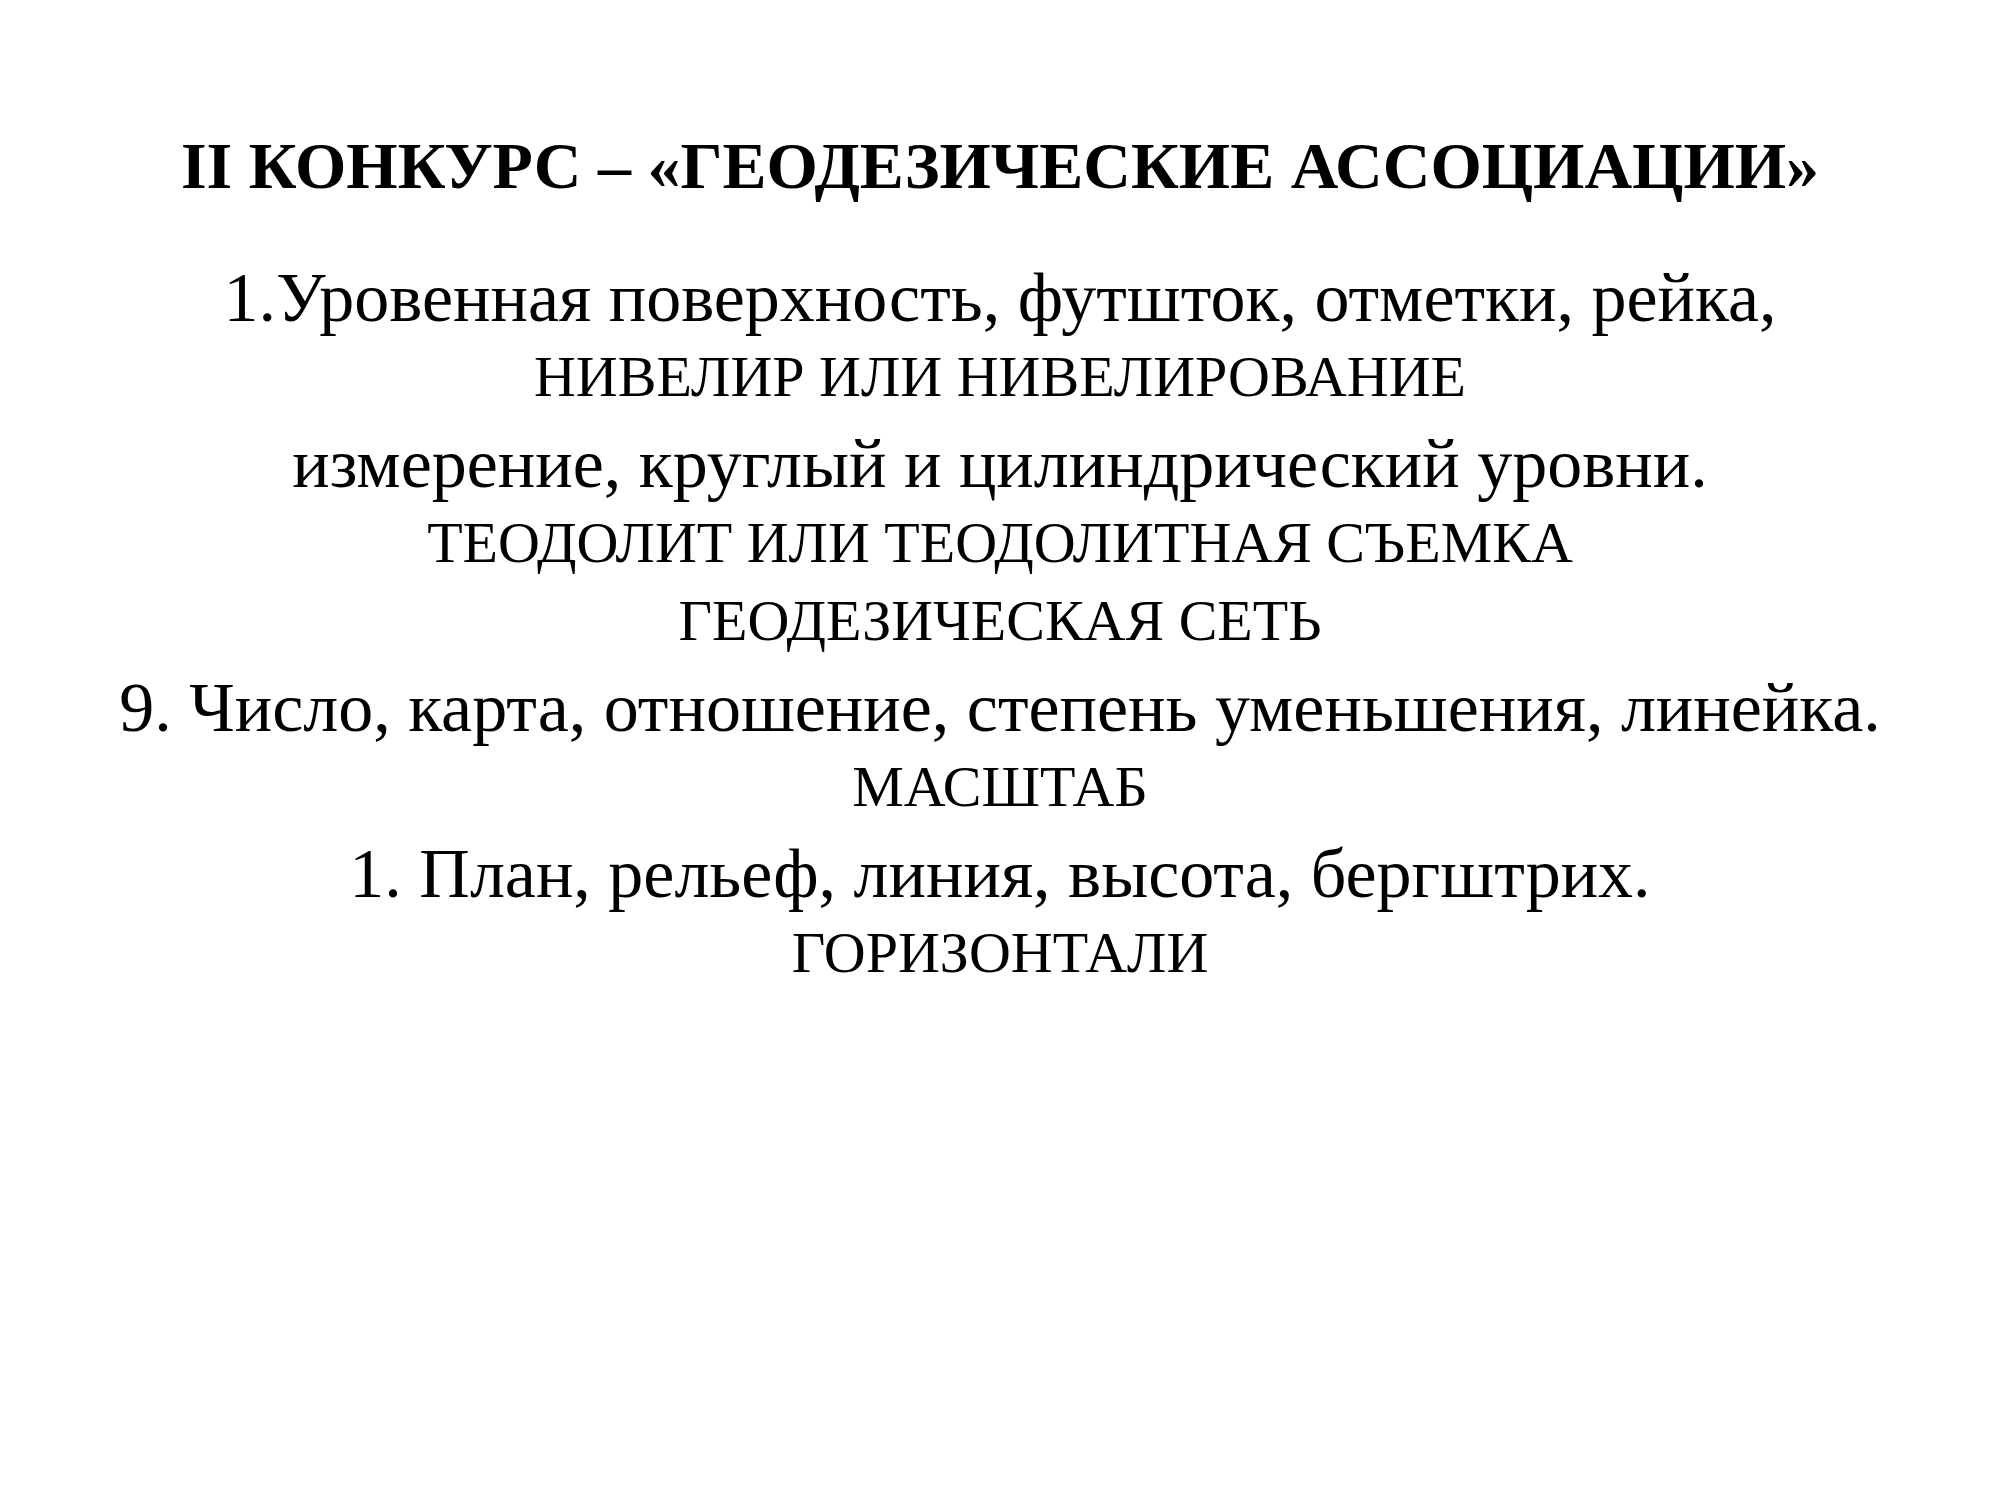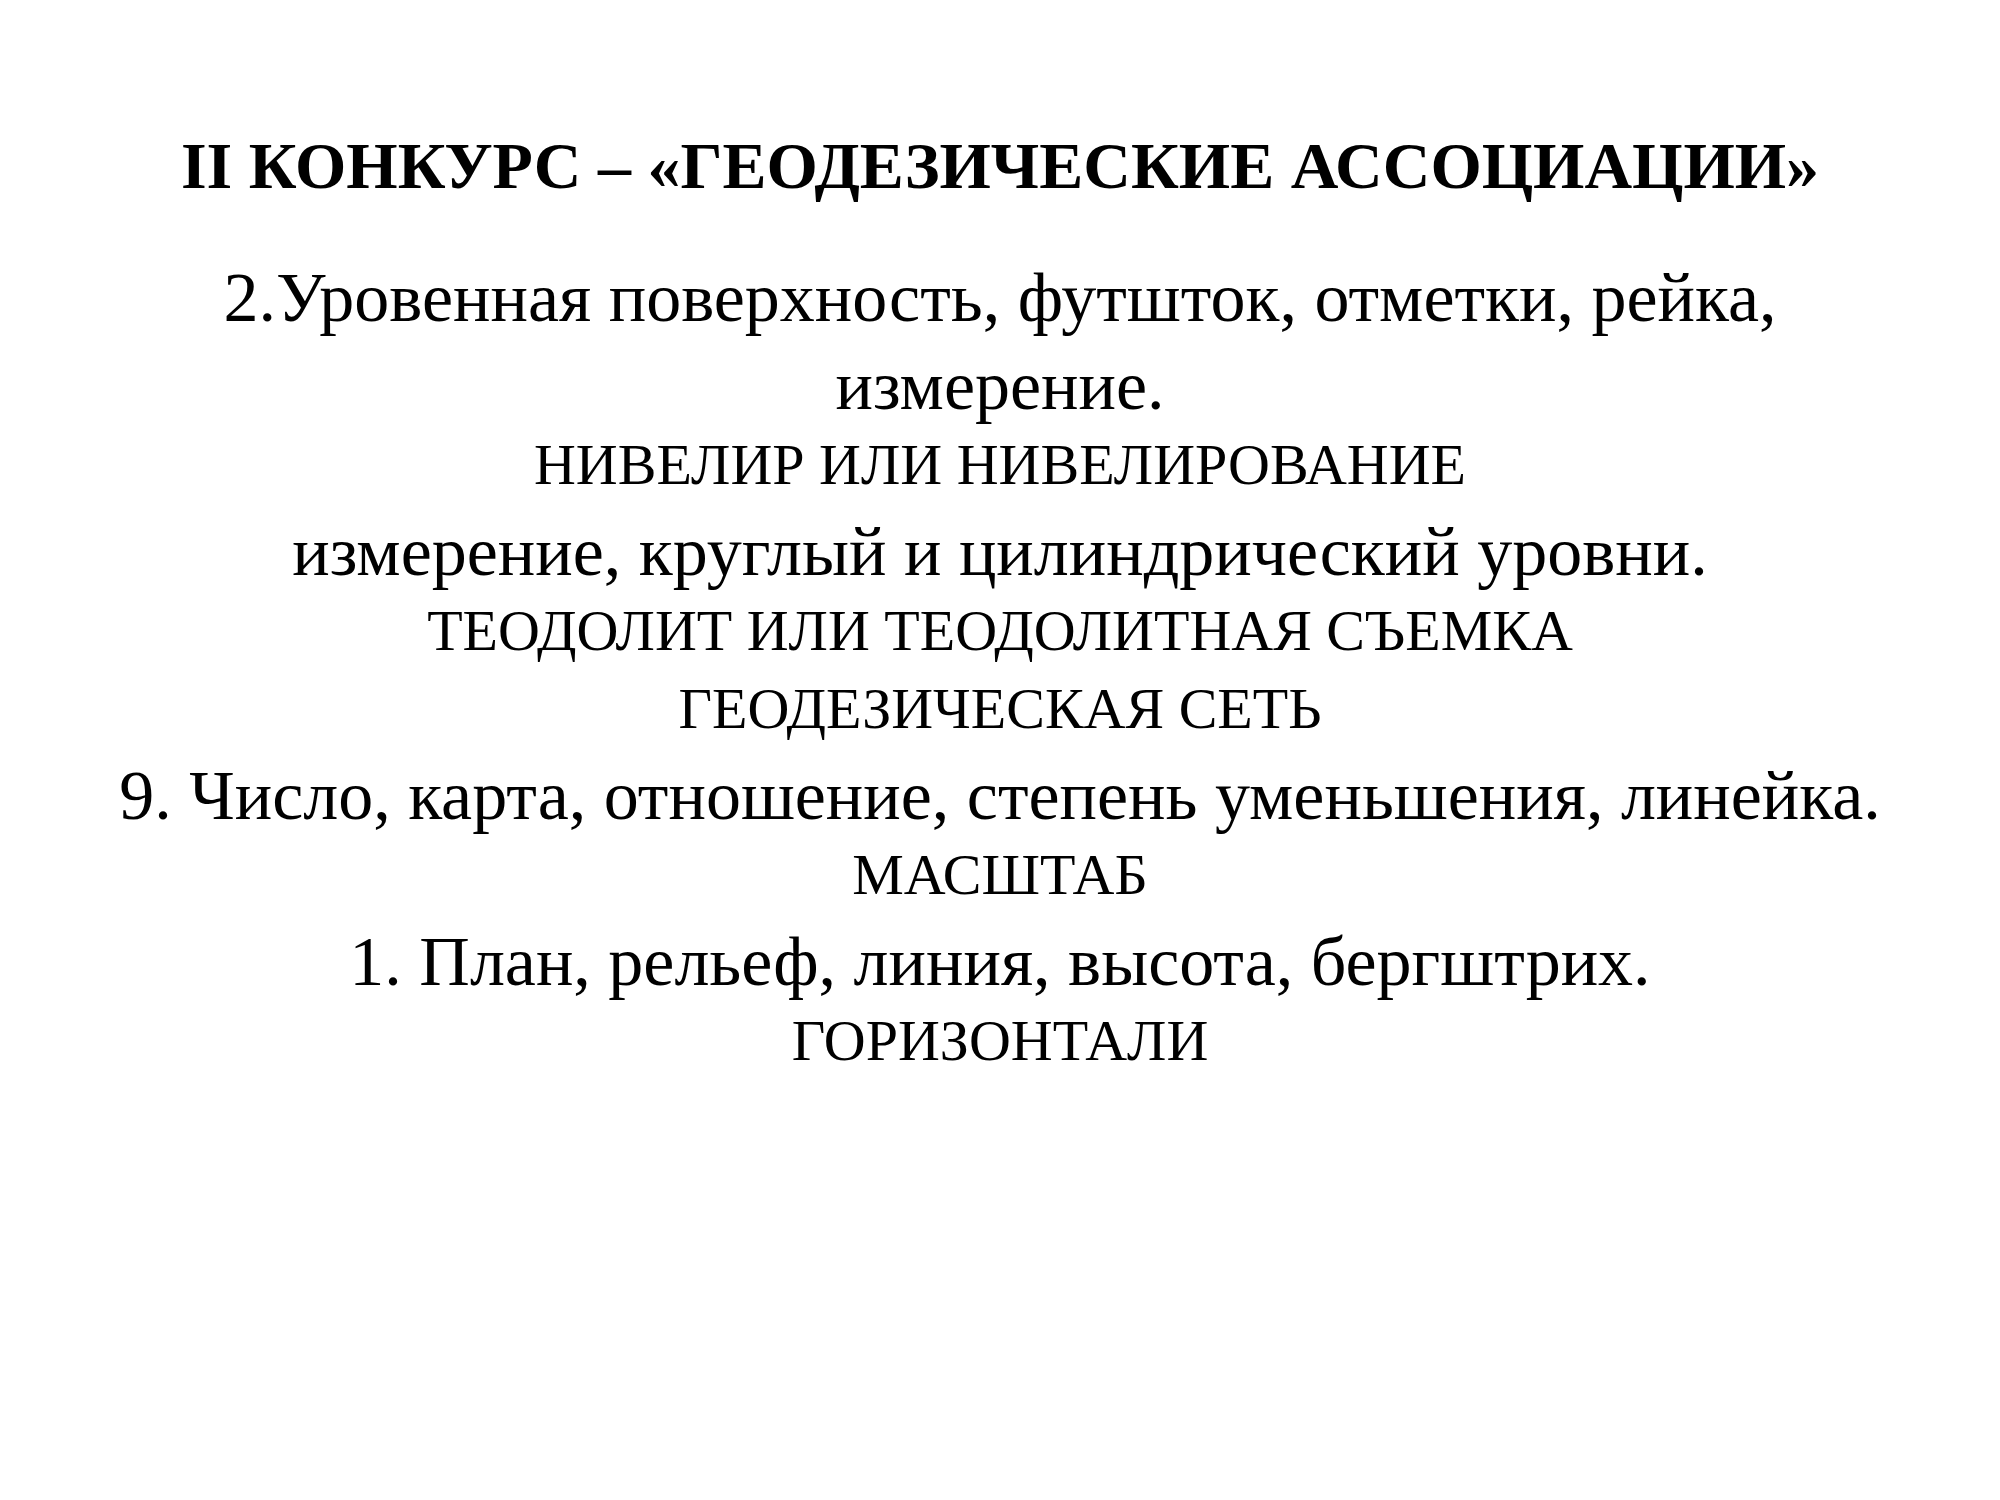--- a/index.html
+++ b/index.html
@@ -45,22 +45,21 @@
   }
 </style>
 </head>
 <body>
 
 <main class="slide">
 
   <h1 class="title">II КОНКУРС – «ГЕОДЕЗИЧЕСКИЕ АССОЦИАЦИИ»</h1>
 
   <section class="item">
-    <p class="q-line">2.Уровенная поверхность, футшток, отметки, рейка,</p>
-    <p class="q-line">измерение.</p>
+    <p class="q-line">1.Уровенная поверхность, футшток, отметки, рейка,</p>
     <p class="a-line">НИВЕЛИР ИЛИ НИВЕЛИРОВАНИЕ</p>
   </section>
 
   <section class="item">
     <p class="q-line">измерение, круглый и цилиндрический уровни.</p>
     <p class="a-line">ТЕОДОЛИТ ИЛИ ТЕОДОЛИТНАЯ СЪЕМКА</p>
   </section>
 
   <section class="item">
     <p class="a-line">ГЕОДЕЗИЧЕСКАЯ СЕТЬ</p>

